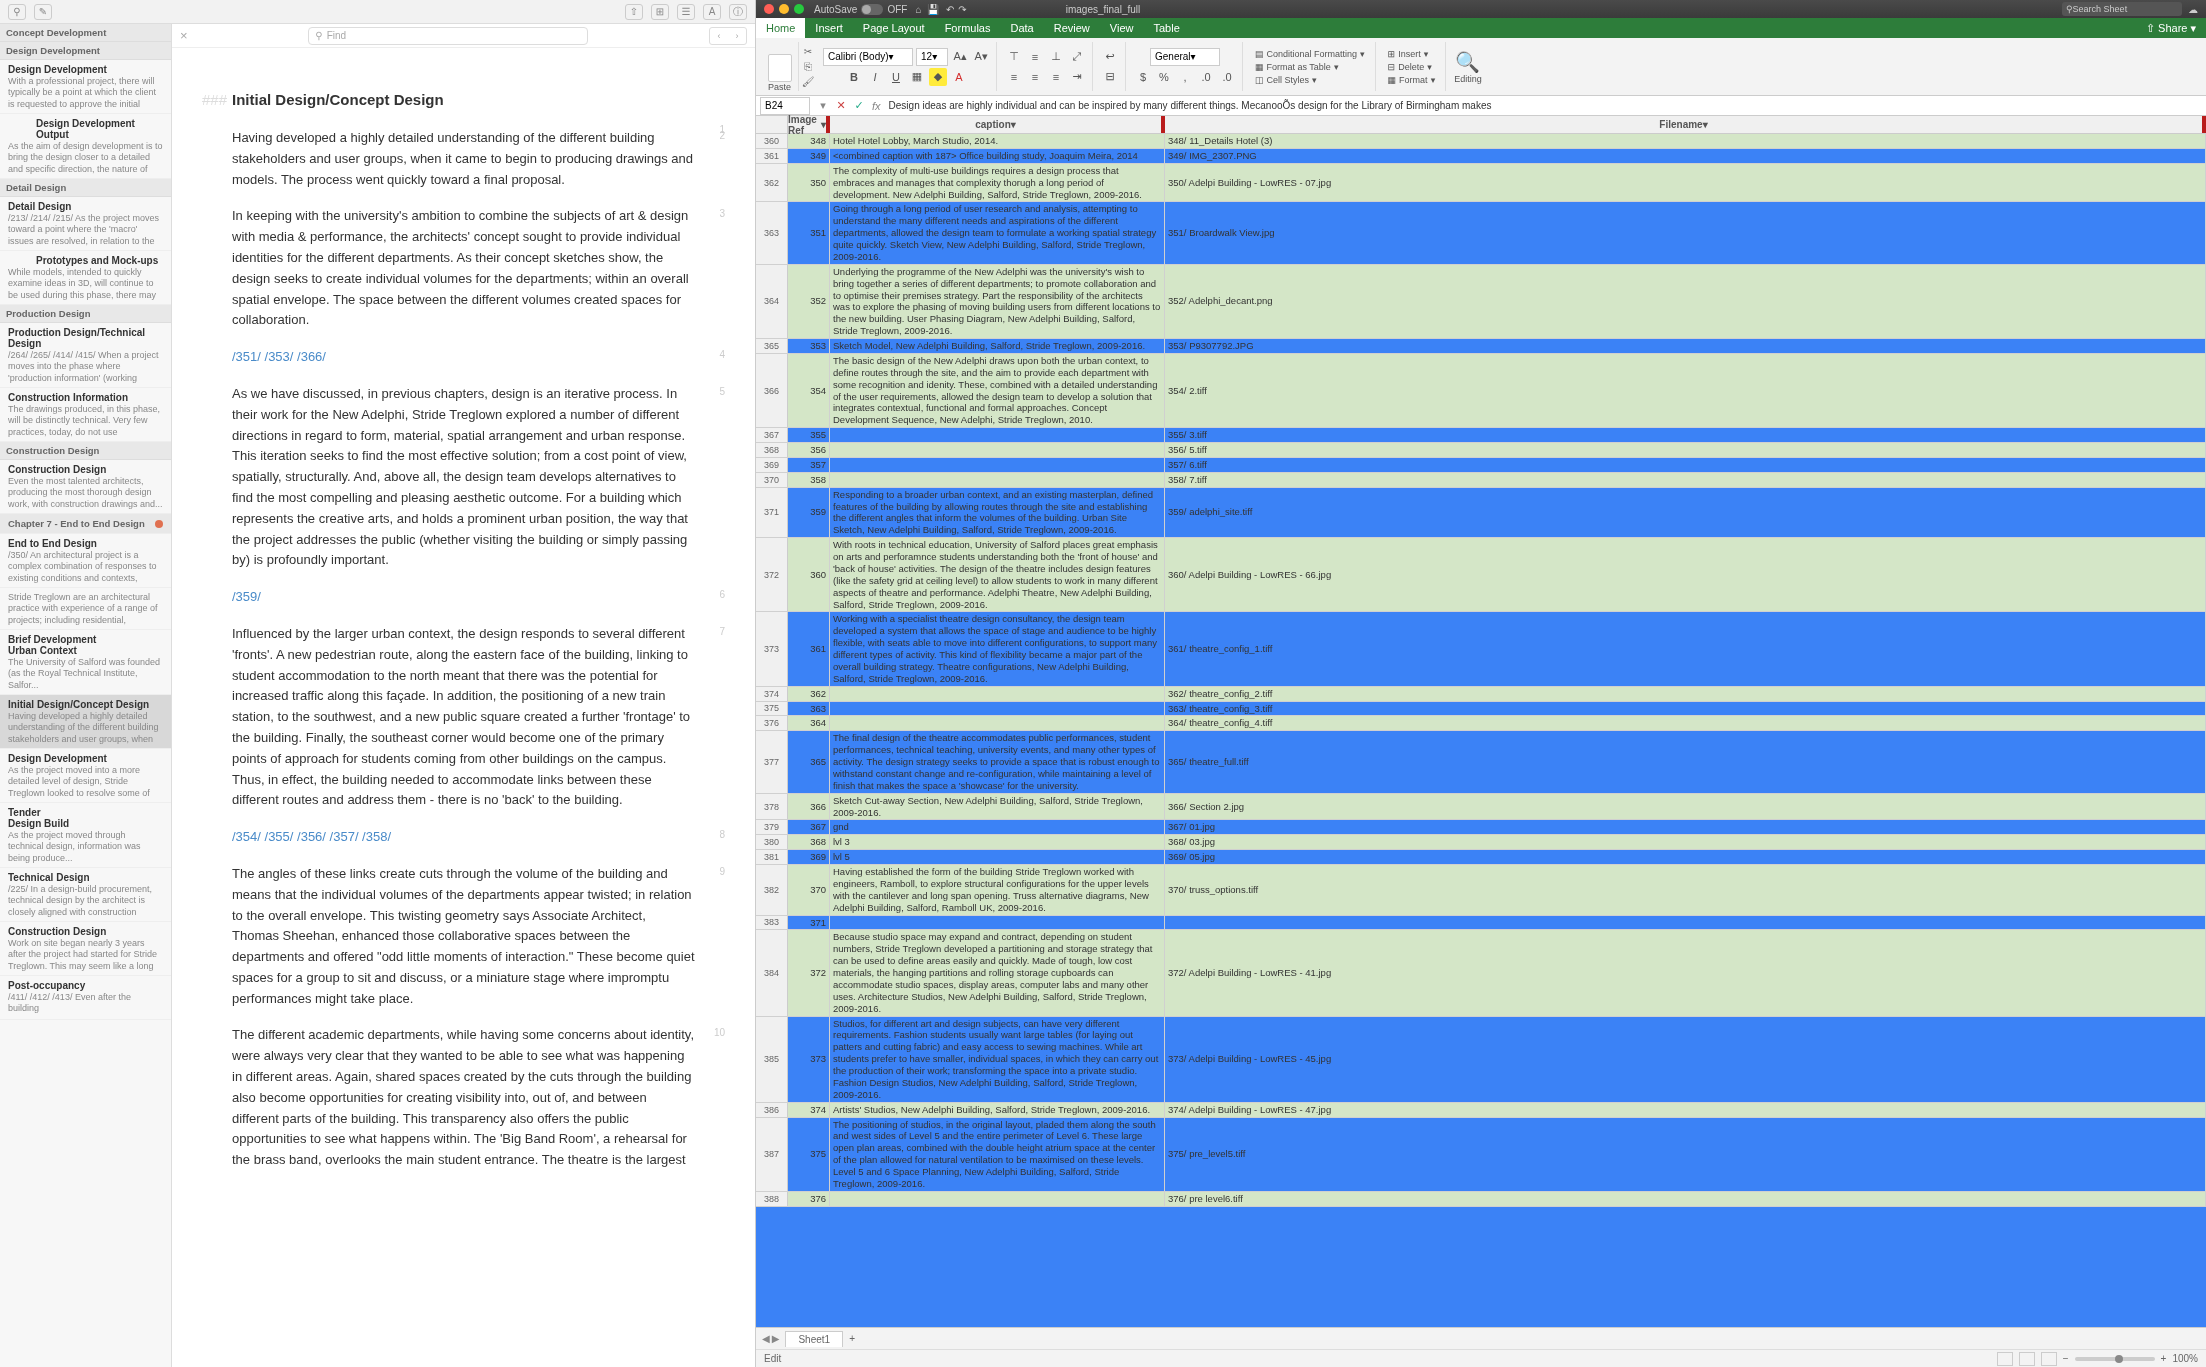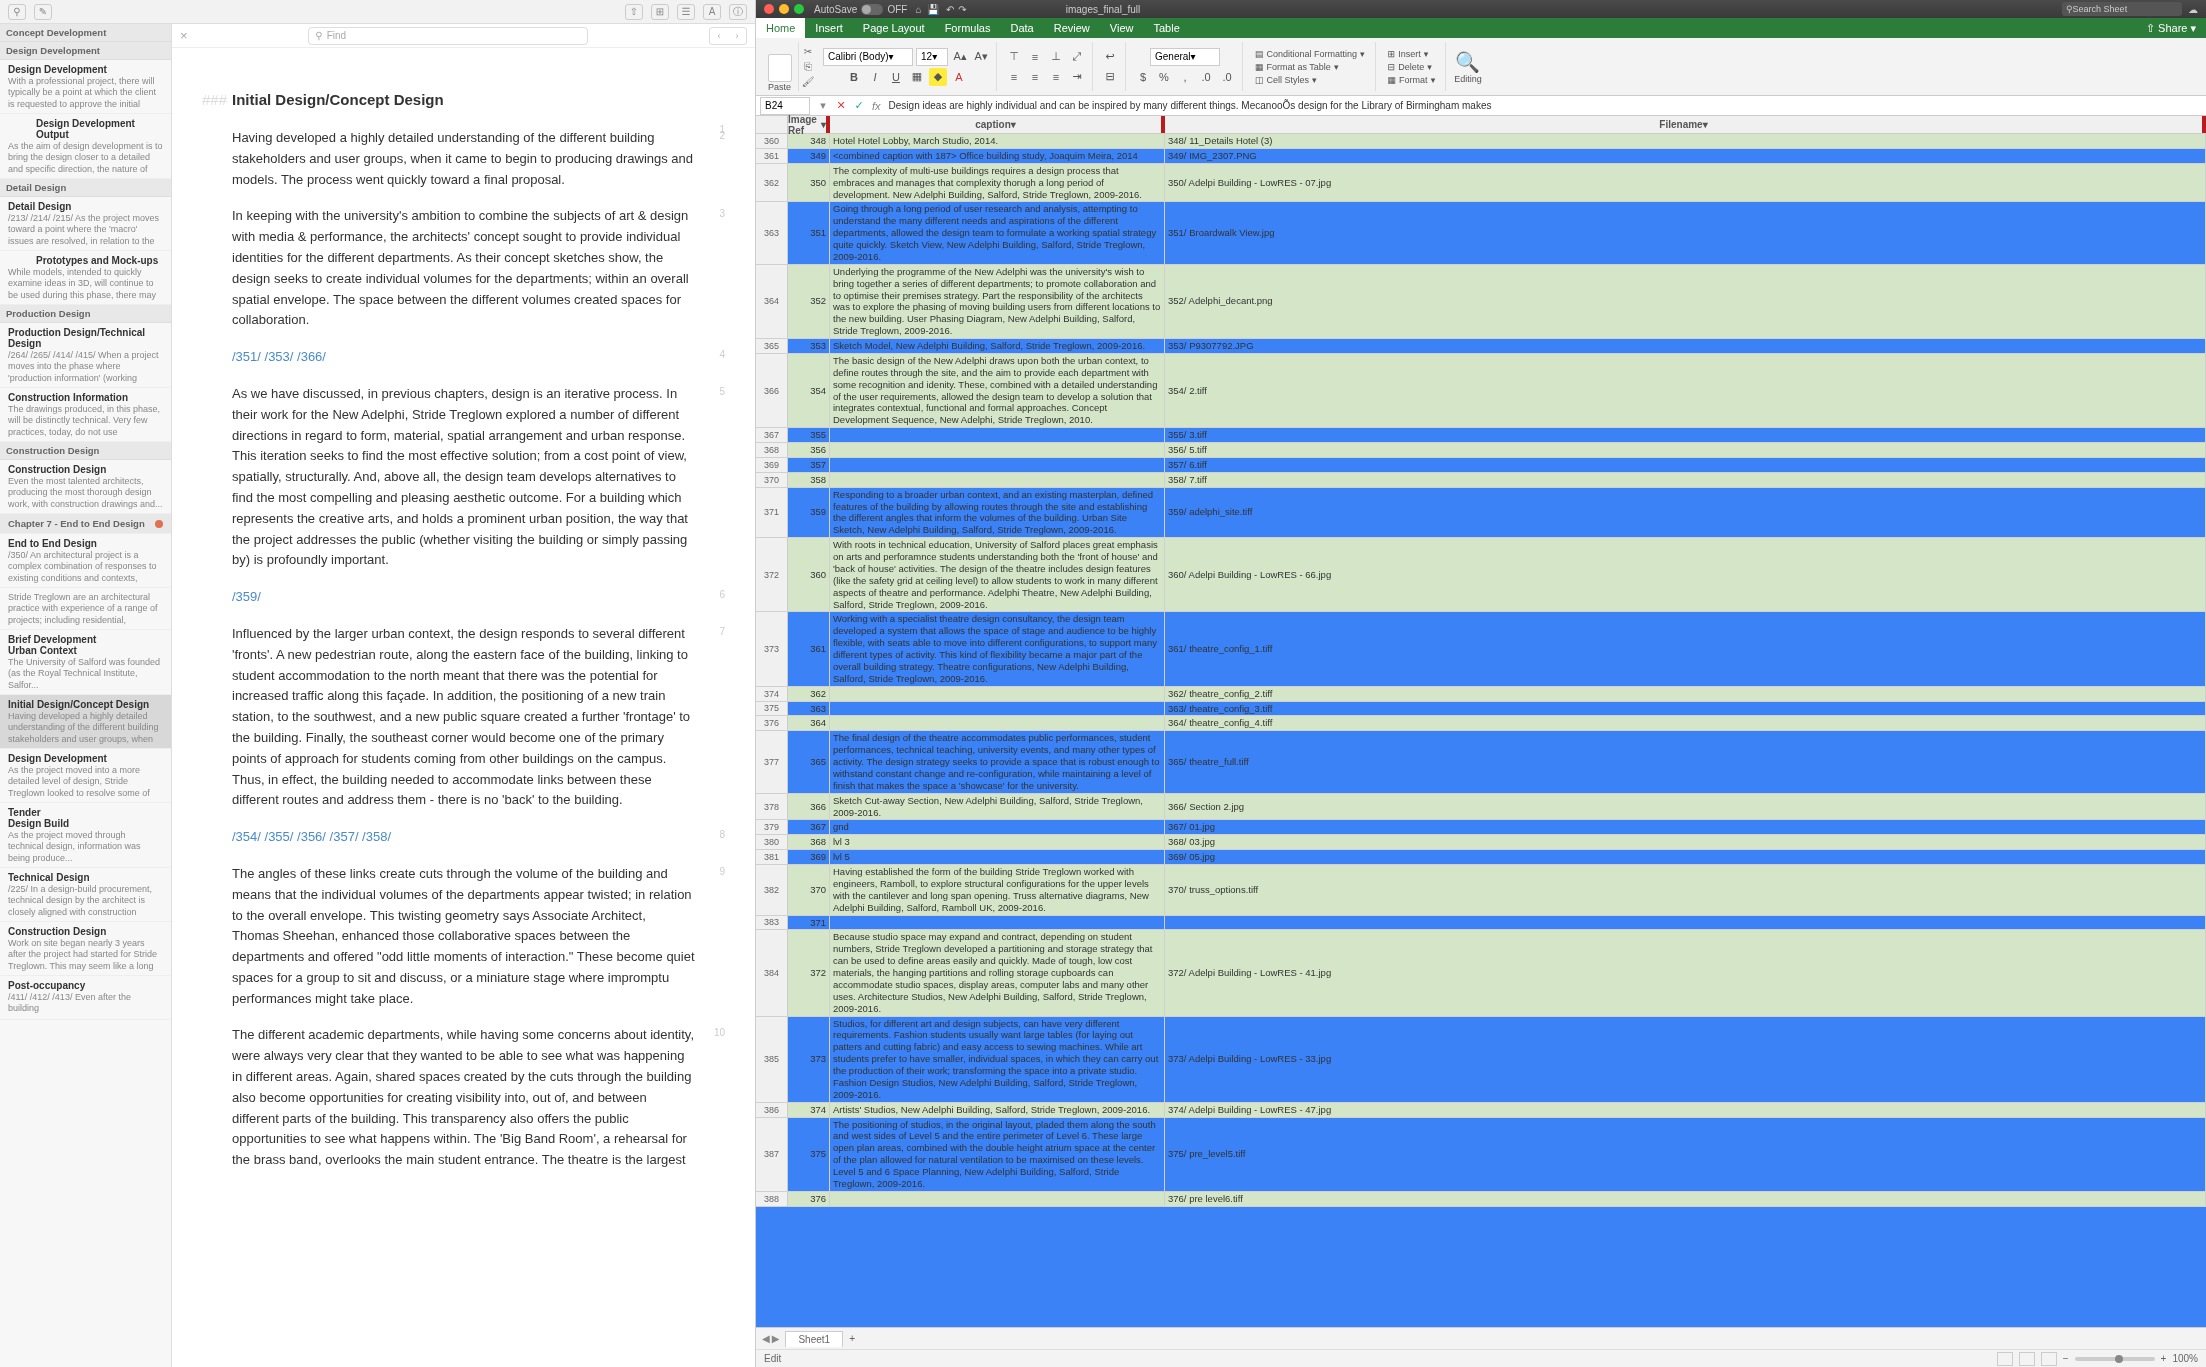--- a/index.html
+++ b/index.html
@@ -507,21 +507,21 @@
       <div class="sheet-row">
         <div class="row-num">384</div>
         <div class="cell col-a highlighted">372</div>
         <div class="cell col-b highlighted">Because studio space may expand and contract, depending on student numbers, Stride Treglown developed a partitioning and storage strategy that can be used to define areas easily and quickly. Made of tough, low cost materials, the hanging partitions and rolling storage cupboards can accommodate studio spaces, display areas, computer labs and many other uses. Architecture Studios, New Adelphi Building, Salford, Stride Treglown, 2009-2016.</div>
         <div class="cell col-c highlighted" style="flex: 1 1 0%;">372/ Adelpi Building - LowRES - 41.jpg</div>
       </div>
       <div class="sheet-row">
         <div class="row-num">385</div>
         <div class="cell col-a">373</div>
         <div class="cell col-b">Studios, for different art and design subjects, can have very different requirements. Fashion students usually want large tables (for laying out patters and cutting fabric) and easy access to sewing machines. While art students prefer to have smaller, individual spaces, in which they can carry out the production of their work; transforming the space into a private studio.  Fashion Design Studios, New Adelphi Building, Salford, Stride Treglown, 2009-2016.</div>
-        <div class="cell col-c" style="flex: 1 1 0%;">373/ Adelpi Building - LowRES - 33.jpg</div>
+        <div class="cell col-c" style="flex: 1 1 0%;">373/ Adelpi Building - LowRES - 45.jpg</div>
       </div>
       <div class="sheet-row">
         <div class="row-num">386</div>
         <div class="cell col-a highlighted">374</div>
         <div class="cell col-b highlighted">Artists' Studios, New Adelphi Building, Salford, Stride Treglown, 2009-2016.</div>
         <div class="cell col-c highlighted" style="flex: 1 1 0%;">374/ Adelpi Building - LowRES - 47.jpg</div>
       </div>
       <div class="sheet-row">
         <div class="row-num">387</div>
         <div class="cell col-a">375</div>

